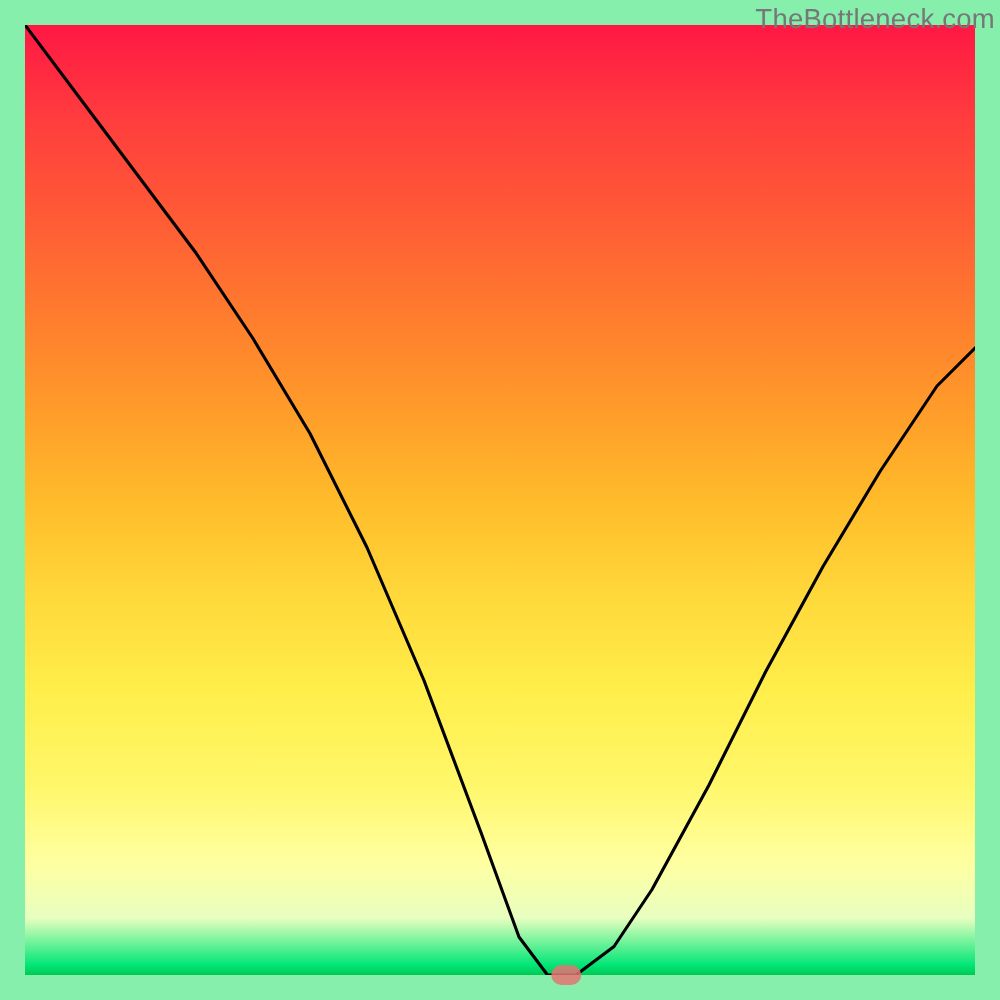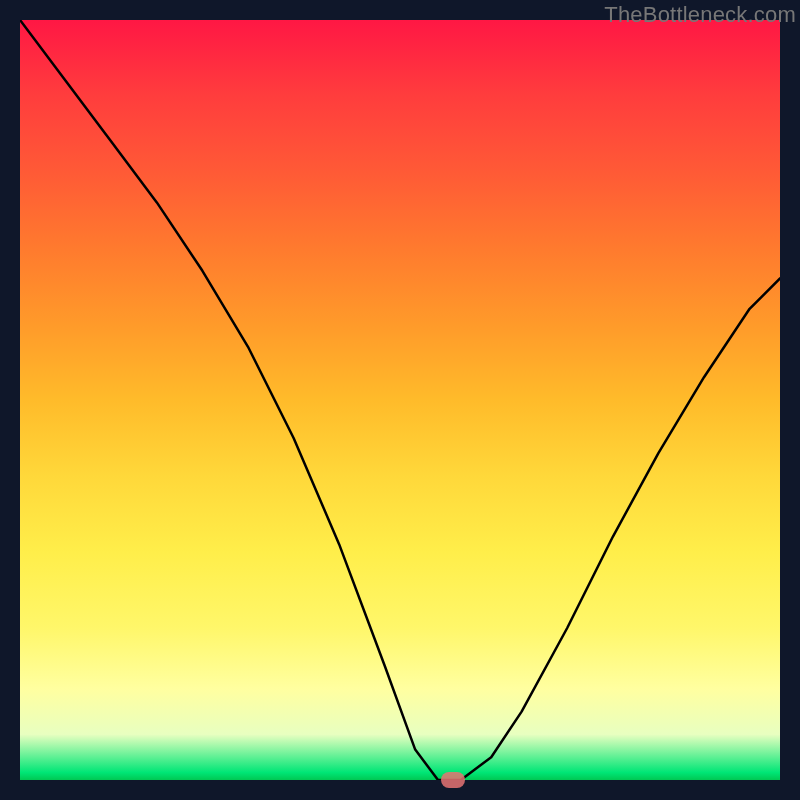--- a/index.html
+++ b/index.html
@@ -1,17 +1,17 @@
 <!DOCTYPE html>
 <html><head>
 <meta charset="utf-8">
 <style>
   * { margin: 0; padding: 0; box-sizing: border-box; }
   html, body { width: 800px; height: 800px; background: #000; overflow: hidden; }
-  .container { position: relative; width: 800px; height: 800px; background: #0f172a; }
+  .container { position: relative; width: 800px; height: 800px; background: #86efac; }
   .plot-area {
     position: absolute;
     left: 20px;
     top: 20px;
     width: 760px;
     height: 760px;
     background: linear-gradient(to bottom,
       #ff1744 0%,
       #ff3d3d 10%,
       #ff5a36 20%,

